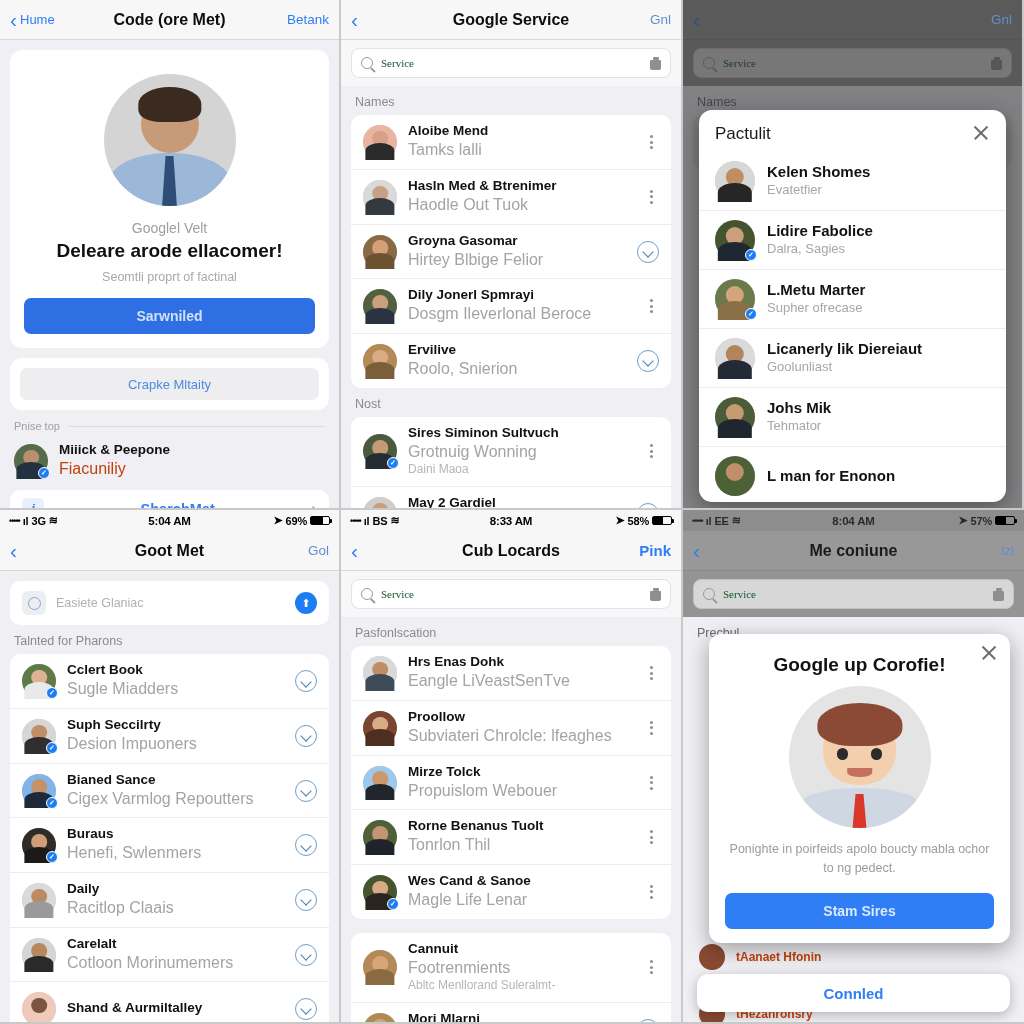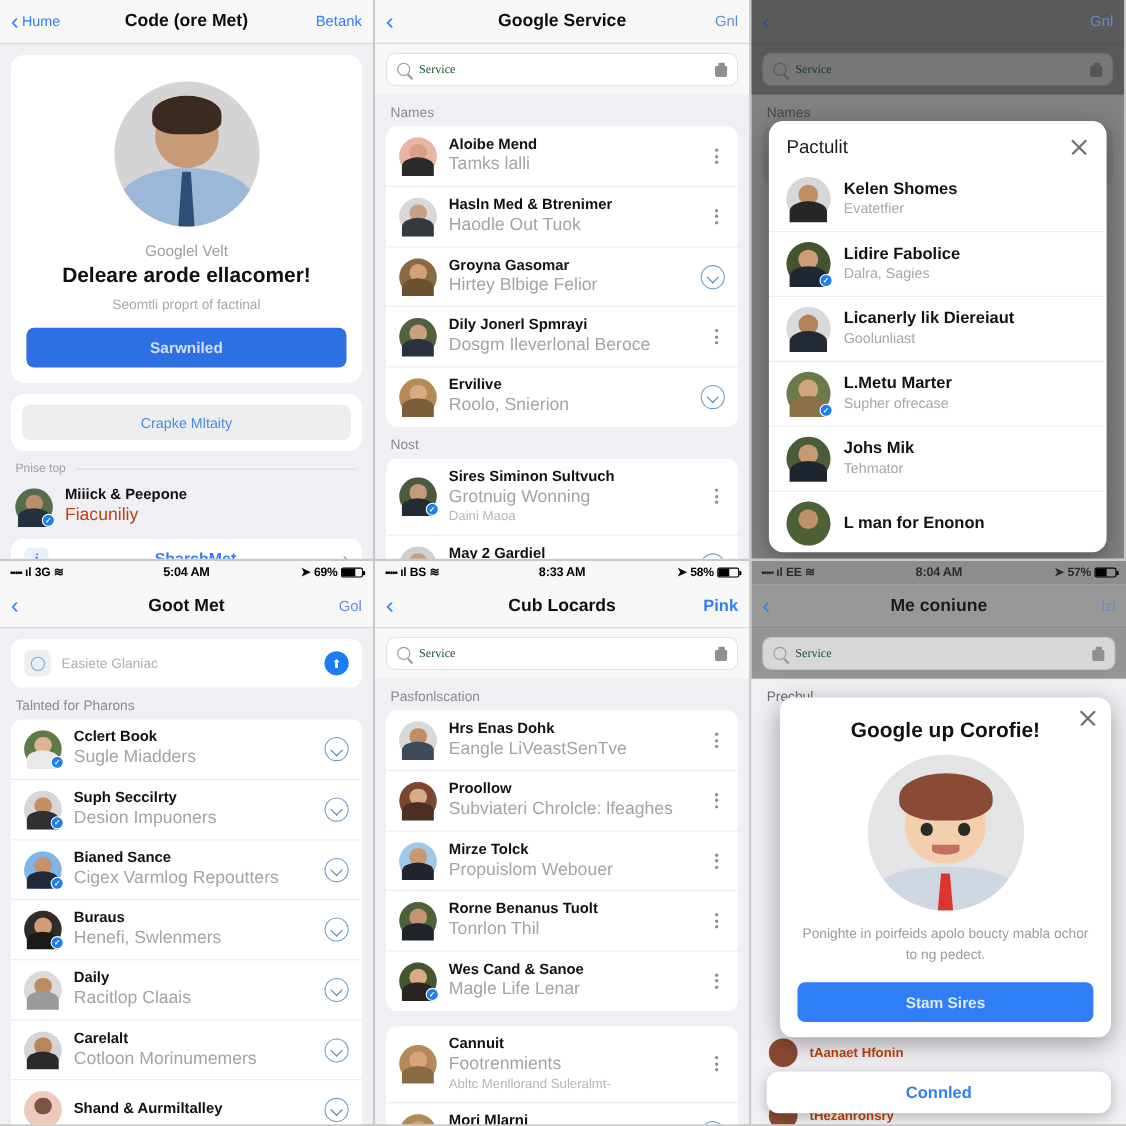--- a/index.html
+++ b/index.html
@@ -105,21 +105,21 @@
   .bottom-link { background:#fff; margin:0 10px; border-radius:10px; height:38px;
                  display:flex; align-items:center; padding:0 12px; gap:10px; cursor:pointer;}
   .info-ic { width:22px; height:22px; background:#e8f0fd; border-radius:5px; color:#2f7ef5;
              font-size:13px; font-weight:bold; font-style:italic; display:flex; align-items:center; justify-content:center; }
   .bottom-link .lbl { flex:1; text-align:center; color:#2f7ef5; font-size:14.5px; font-weight:bold;}
   .arrow-r { color:#8e8e93; font-size:17px; }
 
   
   .scrim { position:absolute; inset:0; background:rgba(40,40,40,0.55); }
   .modal { position:absolute; background:#fff; border-radius:13px; box-shadow:0 6px 22px rgba(0,0,0,.35); overflow:hidden;}
-  .modal-head { display:flex; align-items:center; padding:14px 16px 8px; }
+  .modal-head { display:flex; align-items:flex-start; padding:14px 16px 8px; }
   .modal-title { font-size:17px; font-weight:500; color:#1a1a1a; flex:1;}
   .xclose { width:18px; height:18px; position:relative; cursor:pointer; flex:none;}
   .xclose::before,.xclose::after { content:""; position:absolute; left:0; top:8px; width:18px; height:1.6px; background:#6d6d72;}
   .xclose::before { transform:rotate(45deg);} .xclose::after { transform:rotate(-45deg);}
   .mrow { display:flex; align-items:center; gap:12px; padding:9px 16px; border-top:1px solid #ededed;}
   .mrow.first { border-top:none; }
   .mrow .avatar { width:40px; height:40px; }
   .mname { font-size:15px; font-weight:bold; color:#121212; line-height:1.25;}
   .msub { font-size:13px; color:#a6a6ab; line-height:1.3;}
 
@@ -368,39 +368,39 @@
             <div class="bd" style="background:#1f2733;"></div>
             <div class="vbadge">✓</div>
           </div>
         <div class="rtext">
             <div class="mname">Lidire Fabolice</div>
             <div class="msub">Dalra, Sagies</div>
           </div>
       </div>
       <div class="mrow">
         <div class="avatar">
-            <div class="ph" style="background:#dadada;"></div>
-            <div class="hd" style="background:#b3835c;"></div>
-            <div class="bd" style="background:#232a36;"></div>
-          </div>
-        <div class="rtext">
-            <div class="mname">Licanerly lik Diereiaut</div>
-            <div class="msub">Goolunliast</div>
-          </div>
-      </div>
-      <div class="mrow">
-        <div class="avatar">
             <div class="ph" style="background:#6b7a4a;"></div>
             <div class="hd" style="background:#d2a57d;"></div>
             <div class="bd" style="background:#8a7048;"></div>
             <div class="vbadge">✓</div>
           </div>
         <div class="rtext">
             <div class="mname">L.Metu Marter</div>
             <div class="msub">Supher ofrecase</div>
+          </div>
+      </div>
+      <div class="mrow">
+        <div class="avatar">
+            <div class="ph" style="background:#dadada;"></div>
+            <div class="hd" style="background:#b3835c;"></div>
+            <div class="bd" style="background:#232a36;"></div>
+          </div>
+        <div class="rtext">
+            <div class="mname">Licanerly lik Diereiaut</div>
+            <div class="msub">Goolunliast</div>
           </div>
       </div>
       <div class="mrow">
         <div class="avatar">
             <div class="ph" style="background:#4b5c38;"></div>
             <div class="hd" style="background:#c79a72;"></div>
             <div class="bd" style="background:#20262f;"></div>
           </div>
         <div class="rtext">
             <div class="mname">Johs Mik</div>

